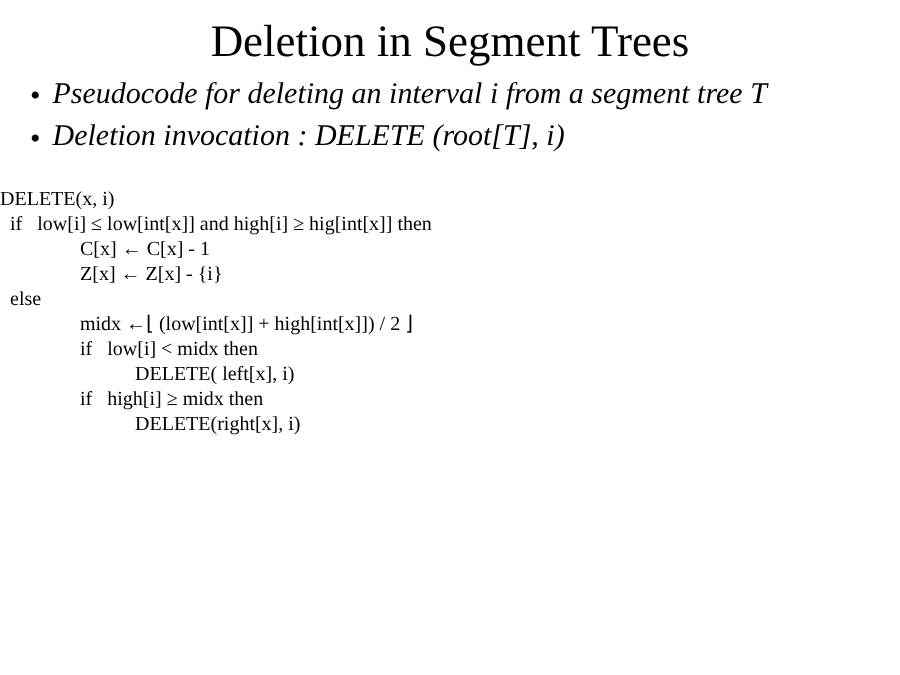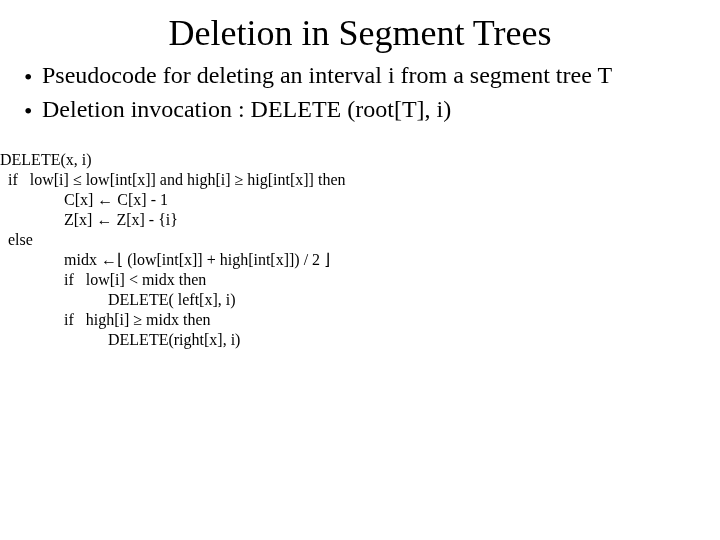--- a/index.html
+++ b/index.html
@@ -35,20 +35,21 @@
     margin-bottom: 2px;
   }
   .bullet .dot {
     width: 18px;
     flex: 0 0 18px;
     text-align: left;
     padding-top: 2px;
   }
   .bullet .btxt {
     flex: 1;
+    font-style: italic;
   }
   .code {
     font-size: 16px;
     padding-top: 2px;
     line-height: 1.25;
     white-space: pre;
   }
 </style>
 </head>
 <body>

